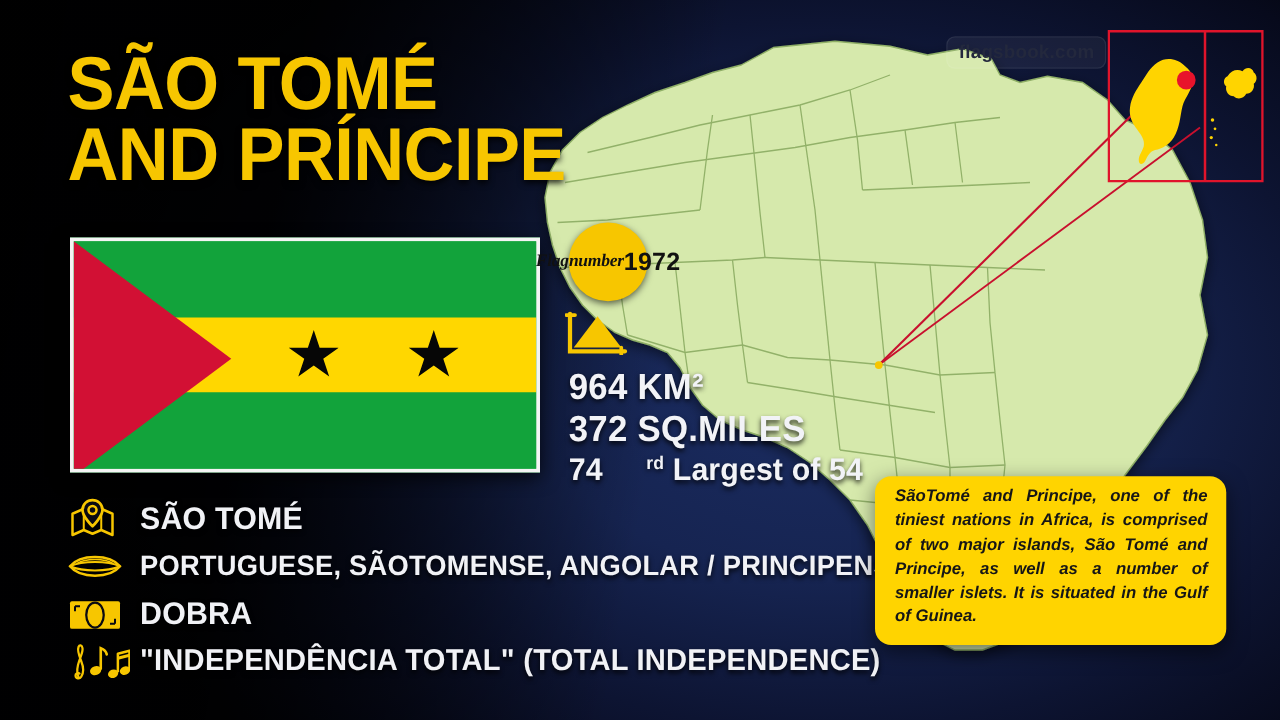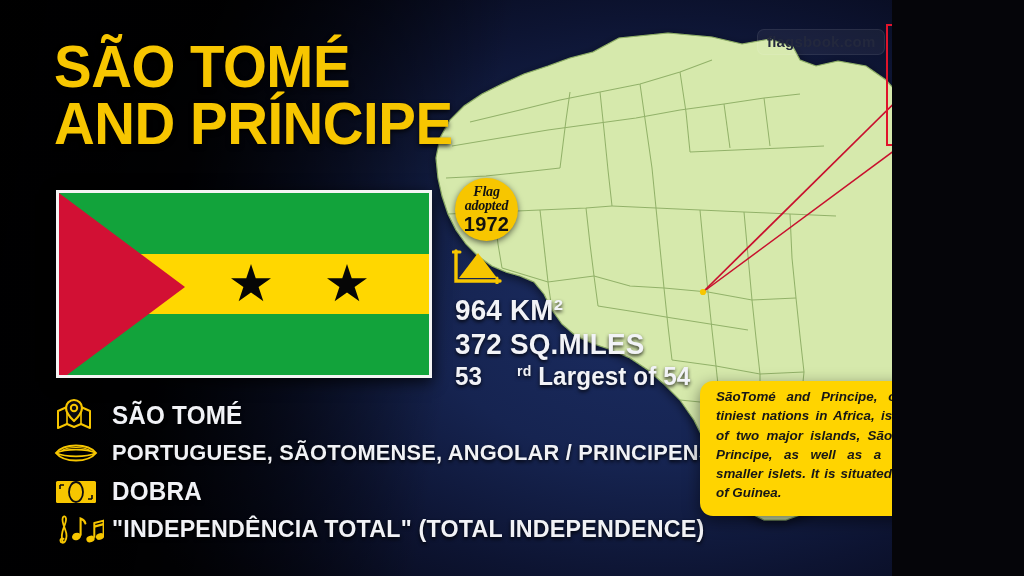--- a/index.html
+++ b/index.html
@@ -3,21 +3,21 @@
 <meta charset="utf-8">
 <style>
   * { margin:0; padding:0; box-sizing:border-box; }
   html,body { width:1024px; height:576px; overflow:hidden; }
   body {
     font-family:"Liberation Sans", sans-serif;
     background:#050509;
     position:relative;
   }
   #stage {
-    position:absolute; inset:0; width:892px; height:576px; overflow:hidden;
+    position:absolute; inset:0; width:1024px; height:576px; overflow:hidden;
     background:
       radial-gradient(ellipse 620px 430px at 660px 300px, #1b2d63 0%, #162451 38%, #0d1432 66%, #070a1c 88%, #04040c 100%),
       radial-gradient(ellipse 700px 520px at 120px 330px, #05050a 0%, #05050b 45%, #07091a 100%),
       #05050a;
   }
   #stage::after{
     content:""; position:absolute; inset:0; pointer-events:none;
     background:linear-gradient(100deg, rgba(0,0,0,.97) 0%, rgba(0,0,0,.92) 22%, rgba(0,0,0,.45) 38%, rgba(0,0,0,0) 52%);
   }
 
@@ -55,21 +55,21 @@
     background:#060606;
     clip-path:polygon(50% 0%,61.8% 35.5%,100% 35.5%,69% 57.5%,80.9% 93%,50% 71%,19.1% 93%,31% 57.5%,0% 35.5%,38.2% 35.5%);
   }
   .star-1 { left:172px; }
   .star-2 { left:268px; }
 
   
   .badge {
     position:absolute; left:455px; top:178px; width:63px; height:63px; z-index:7;
     border-radius:50%; background:#F7C600;
-    display:flex; flex-direction:column; align-items:center; justify-content:center;
+    display:flex; flex-direction:row; align-items:center; justify-content:center;
     color:#111; text-align:center; line-height:1.0;
     box-shadow:0 2px 6px rgba(0,0,0,.6);
   }
   .badge .b1, .badge .b2 {
     font-family:"Liberation Serif", serif;
     font-style:italic; font-weight:bold; font-size:14px; letter-spacing:-.2px;
   }
   .badge .b3 {
     font-family:"Liberation Sans Narrow","Liberation Sans", sans-serif;
     font-weight:bold; font-size:20px; letter-spacing:.2px; margin-top:1px;
@@ -212,34 +212,34 @@
     <div class="flag-band band-top"></div>
     <div class="flag-band band-mid"></div>
     <div class="flag-band band-bot"></div>
     <div class="flag-tri"></div>
     <div class="flag-star star-1"></div>
     <div class="flag-star star-2"></div>
   </div>
 
   <div class="badge">
     <span class="b1">Flag</span>
-    <span class="b2">adopted</span>
+    <span class="b2">number</span>
     <span class="b3">1972</span>
   </div>
 
   <svg class="area-icon" width="52" height="36" viewBox="0 0 52 36">
     <polygon points="26,5 45,30 7,30" fill="#F7C600"></polygon>
     <path d="M4,3 L4,33 L48,33" stroke="#F7C600" stroke-width="3.4" fill="none" stroke-linecap="round"></path>
     <path d="M1,4 L8,4 M45,30 L45,36" stroke="#F7C600" stroke-width="3" fill="none" stroke-linecap="round"></path>
   </svg>
 
   <div class="stats">
     <div class="s-line">964 KM²</div>
     <div class="s-line">372 SQ.MILES</div>
-    <div class="s-rank"><span>53</span><sup>rd</sup><span> Largest of 54</span></div>
+    <div class="s-rank"><span>74</span><sup>rd</sup><span> Largest of 54</span></div>
   </div>
 
   <div class="info-rows">
 
     <div class="info-row capital">
       <span class="info-ico">
         <svg width="40" height="34" viewBox="0 0 40 34">
           <path d="M4,13 L13,9 L20,12 L27,9 L36,13 L36,30 L27,26 L20,29 L13,26 L4,30 Z" fill="none" stroke="#F7C600" stroke-width="2" stroke-linejoin="round"></path>
           <path d="M13,9 L13,26 M27,9 L27,26" stroke="#F7C600" stroke-width="1.6" fill="none"></path>
           <path d="M20,2 C15.6,2 12,5.5 12,9.9 C12,15.3 20,23 20,23 C20,23 28,15.3 28,9.9 C28,5.5 24.4,2 20,2 Z" fill="#0a0a12" stroke="#F7C600" stroke-width="2.2" stroke-linejoin="round"></path>

